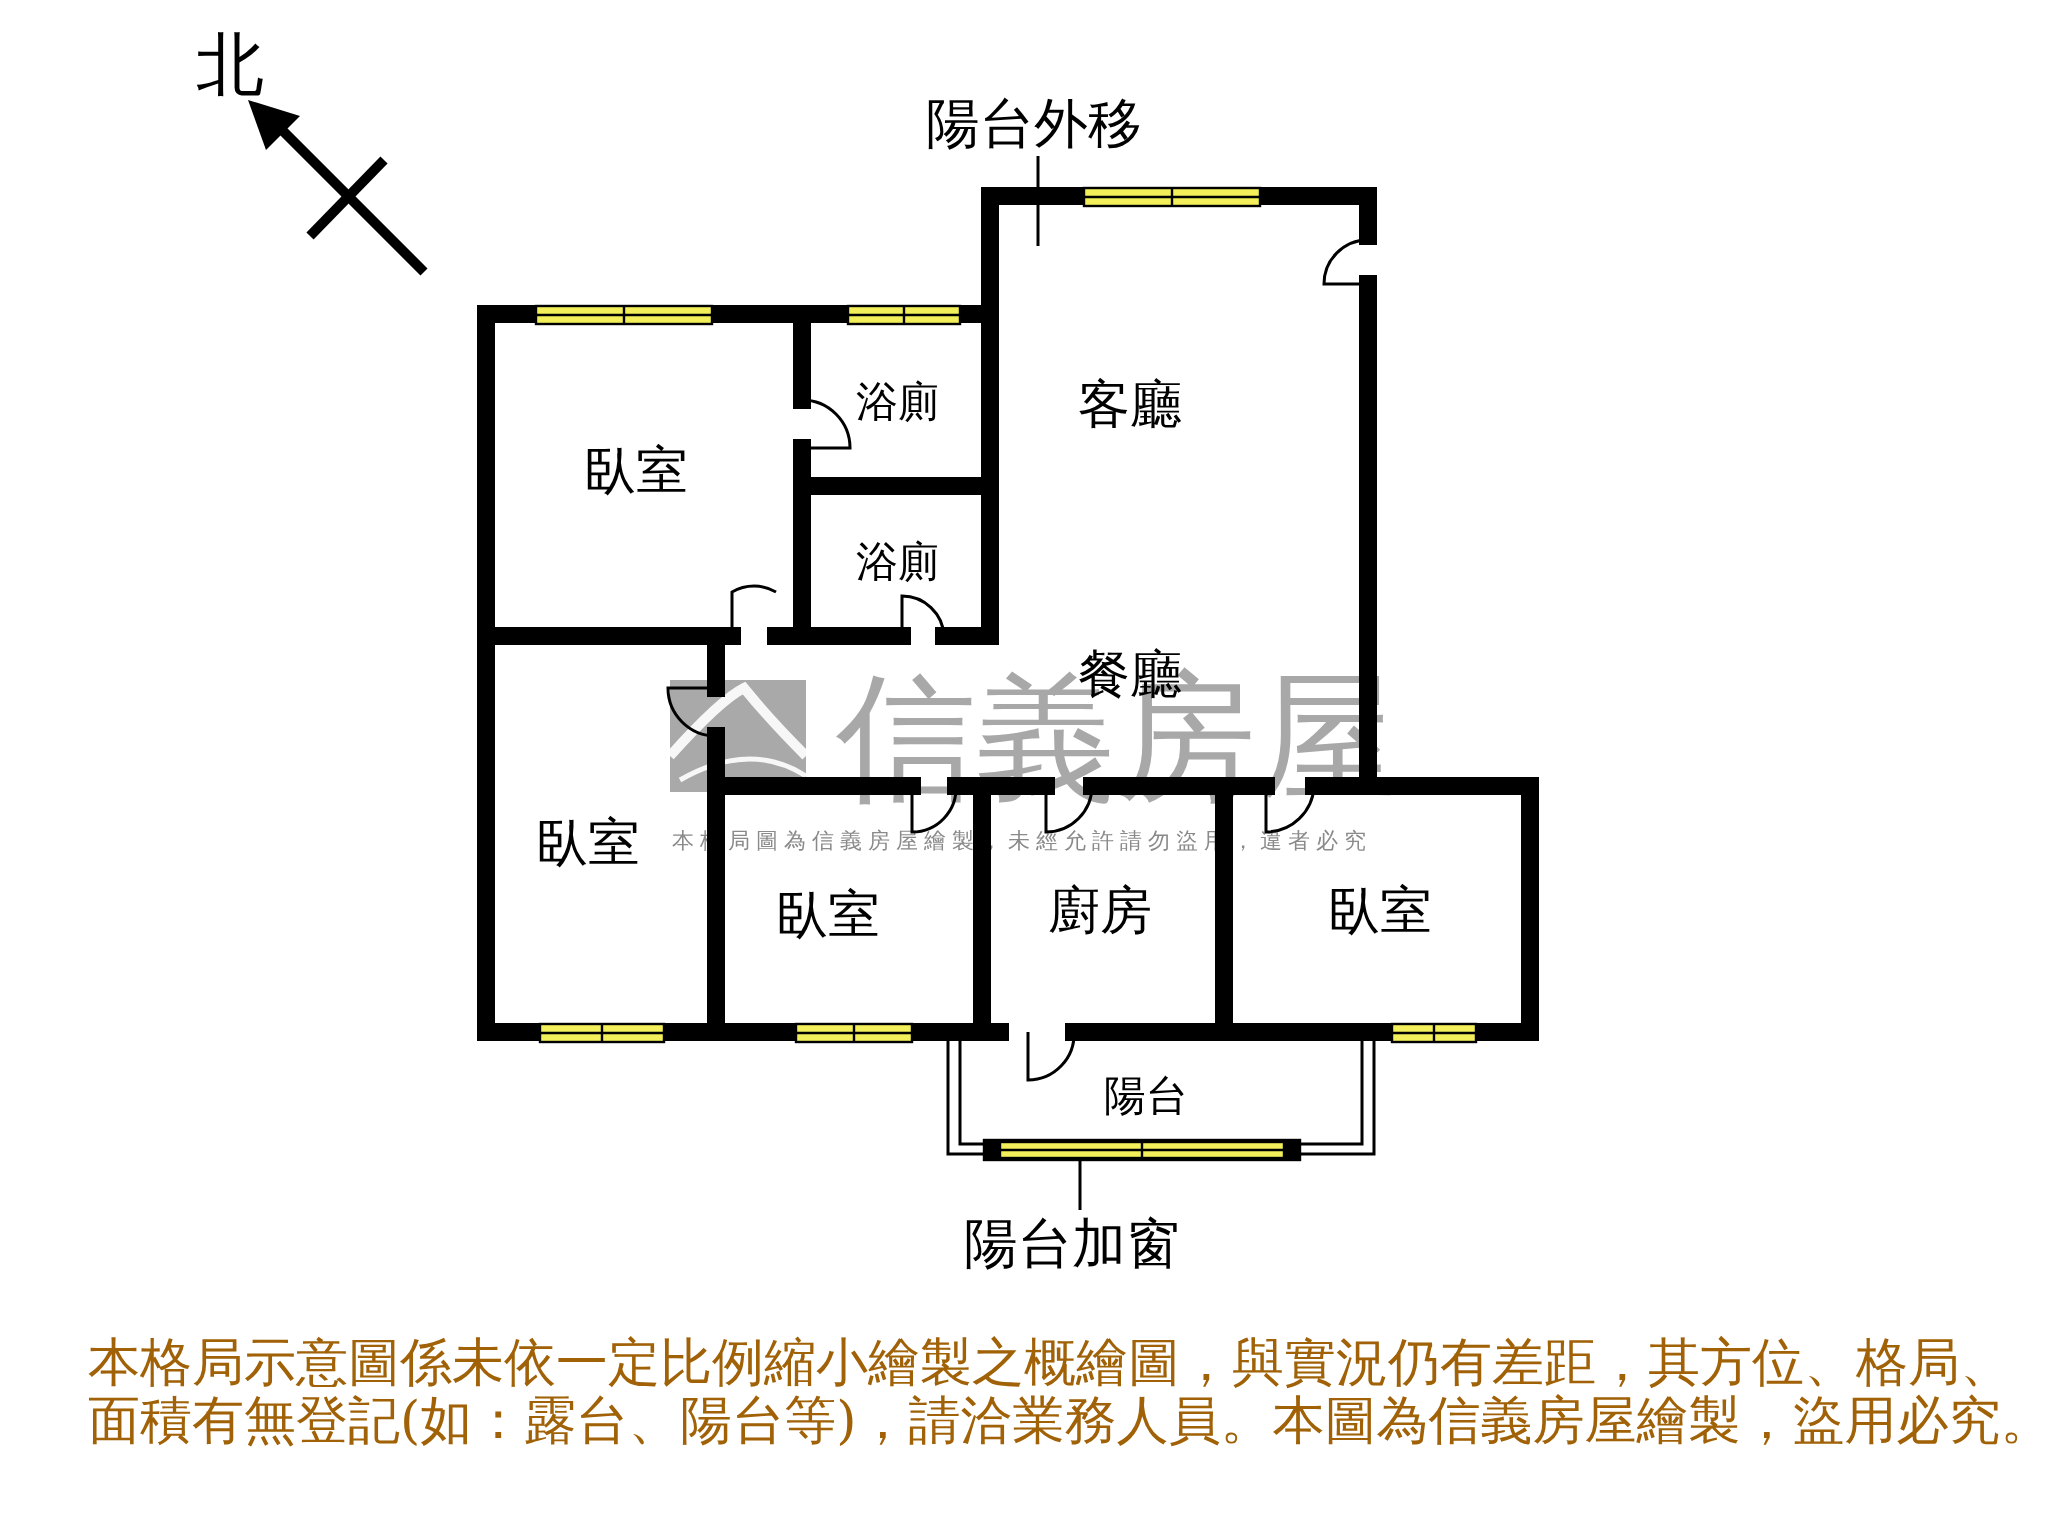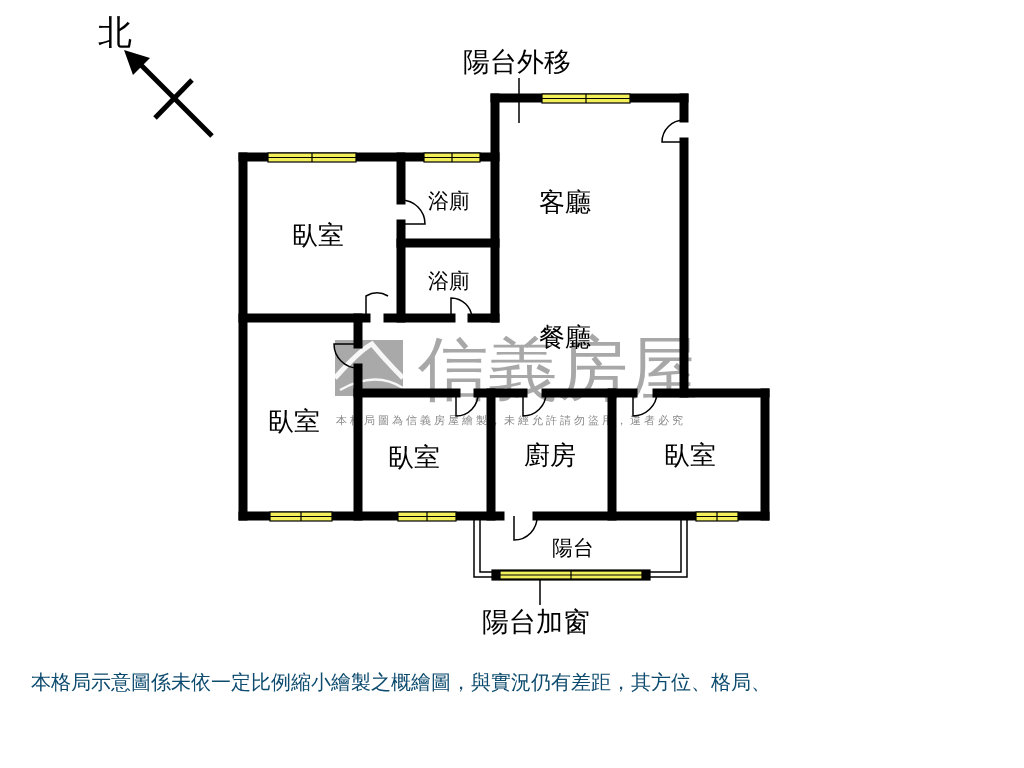--- a/index.html
+++ b/index.html
@@ -5,22 +5,22 @@
   html, body { margin: 0; padding: 0; background: #ffffff; }
   body { width: 1024px; height: 768px; position: relative; overflow: hidden;
          font-family: "DejaVu Serif", "Liberation Serif", serif; }
   #plan { position: absolute; left: 0; top: 0; }
   .room-label { font-family: "DejaVu Serif", "Liberation Serif", serif; font-size: 26px; fill: #000; }
   .small-label { font-family: "DejaVu Serif", "Liberation Serif", serif; font-size: 21px; fill: #000; }
   .annot { font-family: "DejaVu Serif", "Liberation Serif", serif; font-size: 27px; fill: #000; }
   .north { font-family: "DejaVu Serif", "Liberation Serif", serif; font-size: 34px; fill: #000; }
   .wm-big { font-family: "DejaVu Sans", "Liberation Sans", sans-serif; font-size: 70px; fill: #9a9a9a; opacity: 0.85; }
   .wm-small { font-family: "DejaVu Sans", "Liberation Sans", sans-serif; font-size: 11px; fill: #8a8a8a; letter-spacing: 3px; }
-  .disclaimer { position: absolute; left: 31px; top: 668px; width: 960px;
-                font-family: "DejaVu Serif", "Liberation Serif", serif; font-size: 20px; line-height: 29px; color: #0c4a6e; }
+  .disclaimer { position: absolute; left: 44px; top: 668px; width: 960px;
+                font-family: "DejaVu Serif", "Liberation Serif", serif; font-size: 26px; line-height: 29px; color: #a16207; }
   .disclaimer div { white-space: nowrap; }
 </style>
 </head>
 <body>
 
 <svg id="plan" width="1024" height="660" viewBox="0 0 1024 660" xmlns="http://www.w3.org/2000/svg">
 
   <g>
     <text class="north" x="98" y="44">北</text>
     <line x1="212" y1="136" x2="135" y2="59" stroke="#000" stroke-width="5"></line>
@@ -146,13 +146,14 @@
   <text class="room-label" x="539" y="346">餐廳</text>
   <text class="room-label" x="268" y="430">臥室</text>
   <text class="room-label" x="388" y="466">臥室</text>
   <text class="room-label" x="524" y="464">廚房</text>
   <text class="room-label" x="664" y="464">臥室</text>
   <text class="small-label" x="552" y="555">陽台</text>
 </svg>
 
 <div class="disclaimer">
   <div>本格局示意圖係未依一定比例縮小繪製之概繪圖，與實況仍有差距，其方位、格局、</div>
+  <div>面積有無登記(如：露台、陽台等)，請洽業務人員。本圖為信義房屋繪製，盜用必究。</div>
 </div>
 
 </body></html>

